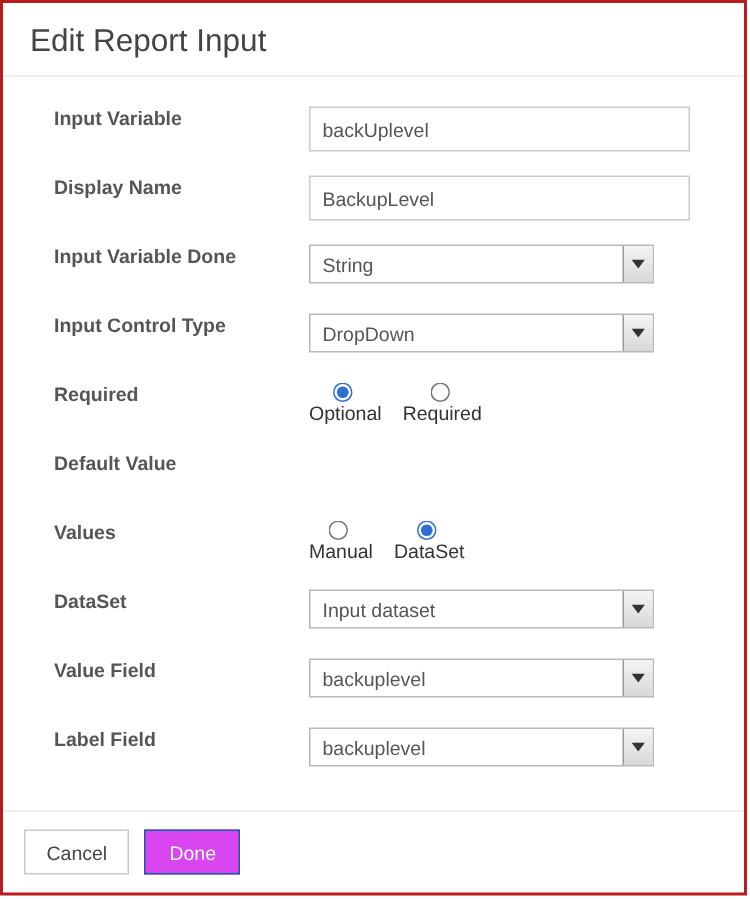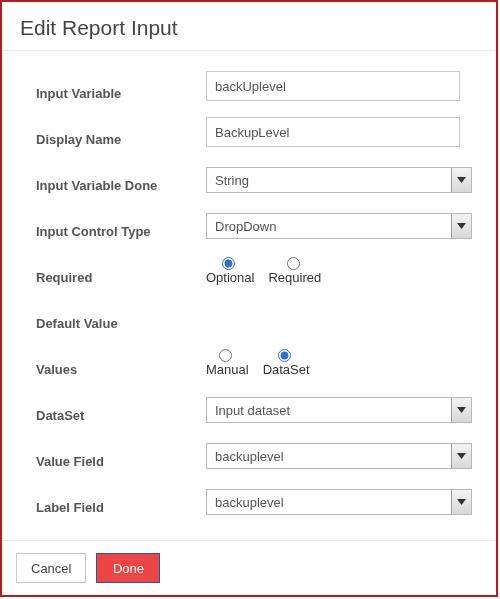--- a/index.html
+++ b/index.html
@@ -28,21 +28,21 @@
     margin: 0;
     font-size: 21px;
     font-weight: 400;
     color: #444;
   }
   .body {
     padding: 20px 20px 0 34px;
   }
   .row {
     display: flex;
-    align-items: flex-end;
+    align-items: flex-start;
     margin-bottom: 16px;
     min-height: 30px;
   }
   .row .lab {
     width: 170px;
     flex: 0 0 170px;
     font-weight: 700;
     color: #555;
     font-size: 13px;
   }
@@ -55,21 +55,21 @@
     width: 254px;
     height: 30px;
     box-sizing: border-box;
     border: 1px solid #c9c9c9;
     padding: 0 8px;
     font-size: 13px;
     color: #555;
     background: #fff;
   }
   .sel {
-    width: 266px;
+    width: 230px;
     height: 26px;
     box-sizing: border-box;
     border: 1px solid #b8b8b8;
     display: flex;
     align-items: center;
     background: #fff;
     position: relative;
   }
   .sel .sel-text {
     flex: 1 1 auto;
@@ -120,21 +120,21 @@
     align-items: center;
     justify-content: center;
     padding: 0 14px;
   }
   .btn-cancel {
     background: #ffffff;
     border: 1px solid #c9c9c9;
     color: #444;
   }
   .btn-done {
-    background: #ef4444;
+    background: #d946ef;
     border: 1px solid #1d5ca6;
     color: #fff;
   }
 </style>
 </head>
 <body>
 
 <div class="dialog">
 
   <div class="header">

